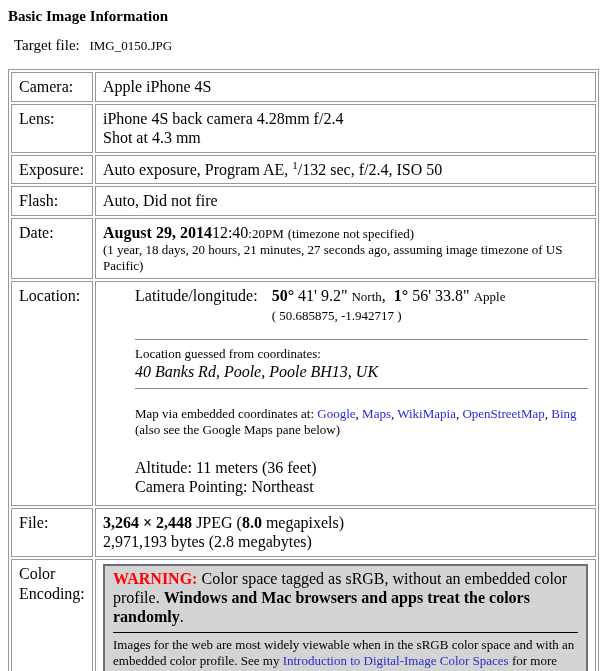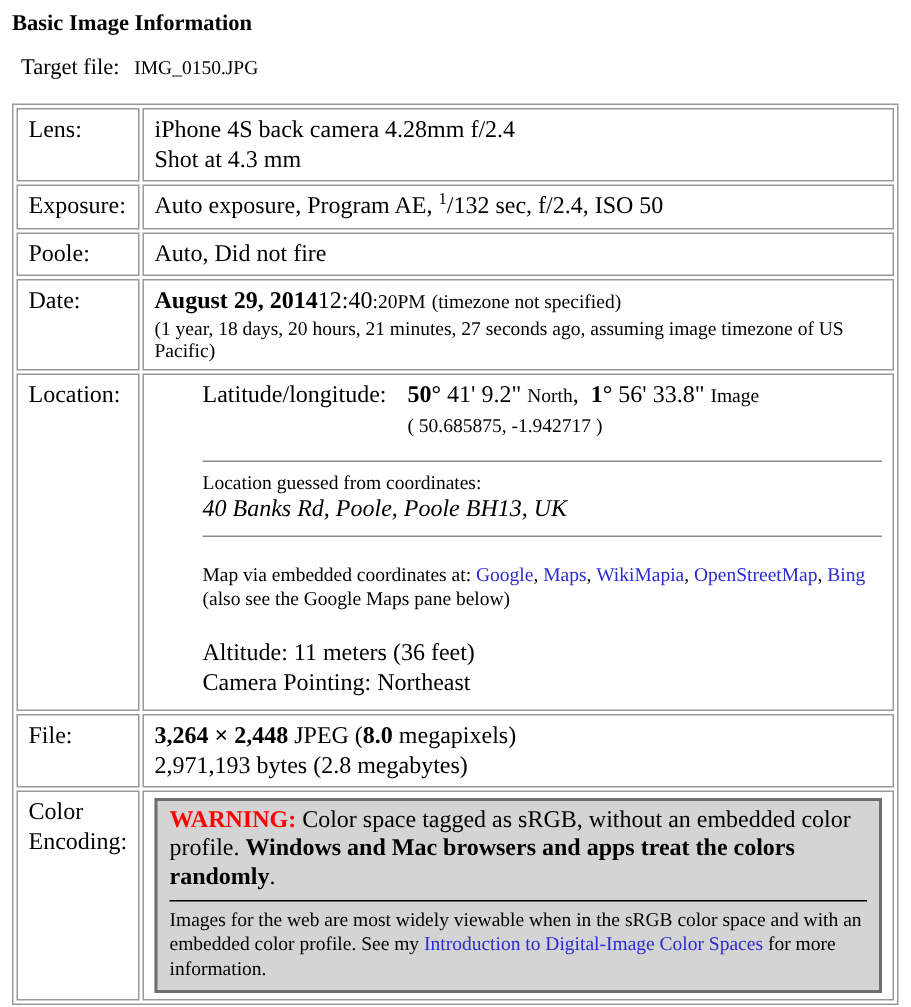--- a/index.html
+++ b/index.html
@@ -60,21 +60,21 @@
   .coords .decimal{font-size:13px;}
   hr.loc-rule{
     border:none;
     border-top:1px solid var(--rule);
     margin:14px 0 6px 0;
   }
   hr.loc-rule.second{margin:7px 0 0 0;}
   .guessed-label{font-size:13px;}
   .guessed-address{font-style:italic;font-weight:normal;font-size:16px;}
   .map-line{font-size:13px;margin-top:17px;}
-  a.link{color:var(--link);text-decoration:none;cursor:pointer;font-family:Liberation Serif, serif;}
+  a.link{color:var(--link);text-decoration:none;cursor:pointer;}
   .altitude-line{margin-top:20px;}
   .location-cell{padding-bottom:8px;padding-left:39px;}
   
   .warning-box{
     background:var(--warning-bg);
     border:2px solid var(--warning-border);
     padding:4px 8px 6px 8px;
     line-height:1.18;
   }
   .warning-red{color:var(--warning-red);font-weight:bold;}
@@ -93,54 +93,58 @@
   <h1 class="title">Basic Image Information</h1>
 
   <div class="target-line">
     <span>Target file:</span>
     <span class="file-name">IMG_0150.JPG</span>
   </div>
 
   <table class="info">
     <tbody>
 
+      <tr>
+        <td class="lbl">Camera:</td>
+        <td>Apple iPhone 4S</td>
+      </tr>
 
       <tr>
         <td class="lbl">Lens:</td>
         <td>
           <div>iPhone 4S back camera 4.28mm f/2.4</div>
           <div>Shot at 4.3 mm</div>
         </td>
       </tr>
 
       <tr>
         <td class="lbl">Exposure:</td>
         <td><span>Auto exposure, Program AE, </span><sup>1</sup><span>/132 sec, f/2.4, ISO 50</span></td>
       </tr>
 
       <tr>
-        <td class="lbl">Poole:</td>
+        <td class="lbl">Flash:</td>
         <td>Auto, Did not fire</td>
       </tr>
 
       <tr>
         <td class="lbl">Date:</td>
         <td>
           <div><b>August 29, 2014</b><span class="time-main">12:40</span><small>:20PM</small> <small>(timezone not specified)</small></div>
           <div class="sm">(1 year, 18 days, 20 hours, 21 minutes, 27 seconds ago, assuming image timezone of US Pacific)</div>
         </td>
       </tr>
 
       <tr>
         <td class="lbl">Location:</td>
         <td class="location-cell">
           <div class="latlon">
             <span class="latlon-label">Latitude/longitude:</span>
             <span class="coords">
-              <span><b>50°</b> <span>41' 9.2"</span> <span class="dir">North</span><span>,</span>&nbsp; <b>1°</b> <span>56' 33.8"</span> <span class="dir">Image</span></span>
+              <span><b>50°</b> <span>41' 9.2"</span> <span class="dir">North</span><span>,</span>&nbsp; <b>1°</b> <span>56' 33.8"</span> <span class="dir">Apple</span></span>
               <br>
               <span class="decimal">( 50.685875, -1.942717 )</span>
             </span>
           </div>
 
           <hr class="loc-rule">
 
           <div class="guessed-label">Location guessed from coordinates:</div>
           <div class="guessed-address">40 Banks Rd, Poole, Poole BH13, UK</div>
 

